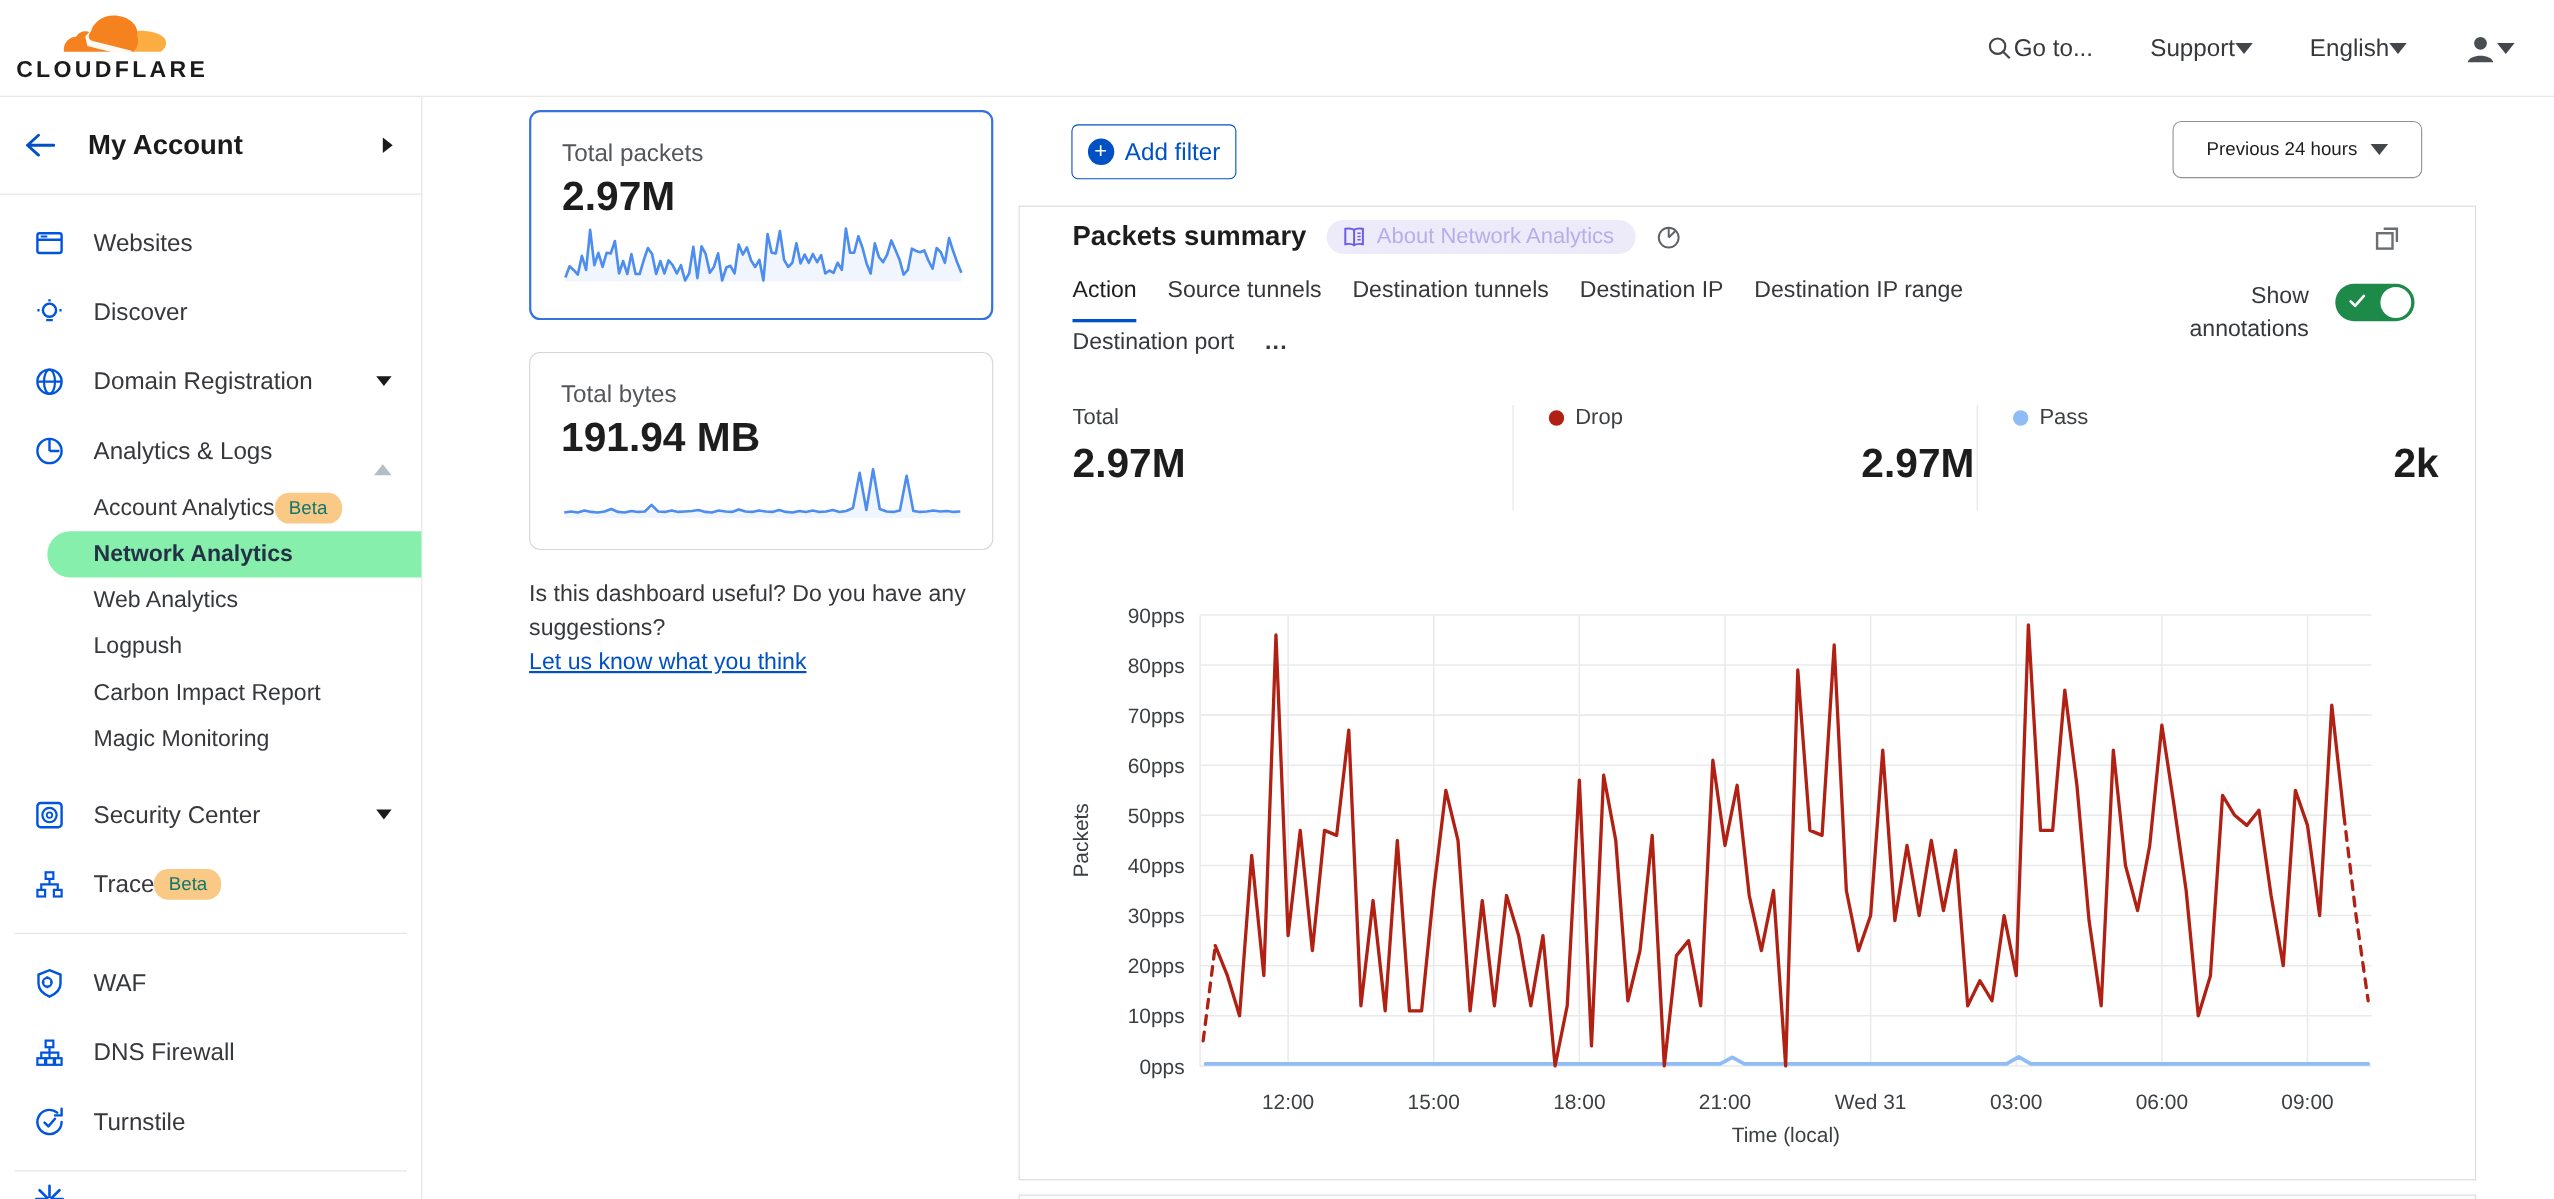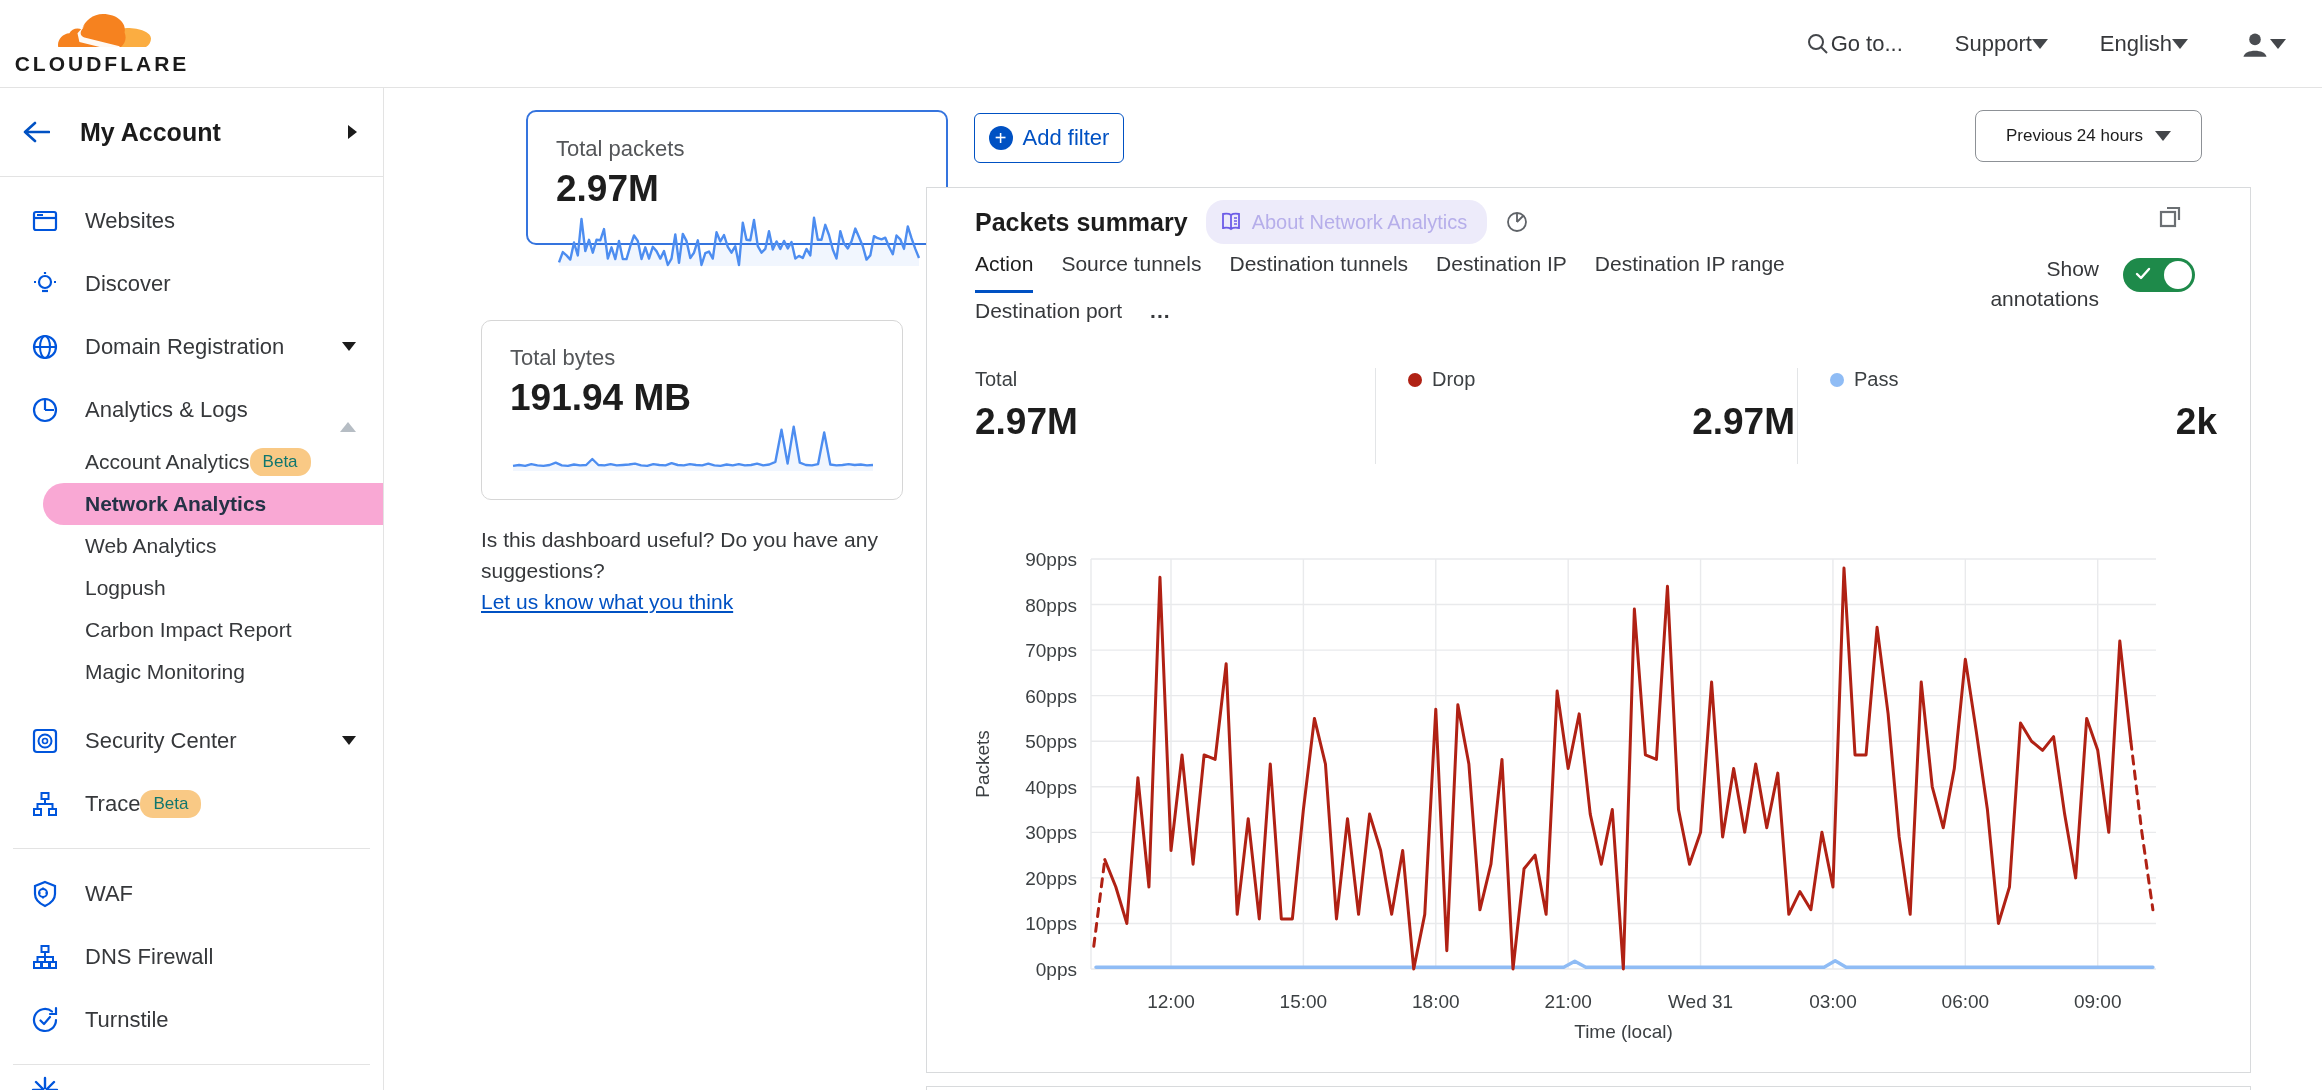--- a/index.html
+++ b/index.html
@@ -22,28 +22,28 @@
   .sidebar { position: absolute; left: 0; top: 88px; width: 384px; height: 1002px;
              border-right: 1px solid #e3e3e3; background: #fff; }
   .account-row { height: 89px; border-bottom: 1px solid #e3e3e3; display: flex; align-items: center; padding: 0 26px 0 22px; }
   .account-title { font-size: 25px; font-weight: bold; margin-left: 30px; flex: 1; color:#1b1b1b;}
   .nav { padding-top: 12px; }
   .nav-item { height: 63px; display: flex; align-items: center; padding-left: 31px; font-size: 22px; color: #36383b; cursor: pointer; }
   .nav-item .icon { width: 28px; height: 28px; margin-right: 26px; flex: 0 0 28px; }
   .nav-item .spacer { flex: 1; }
   .nav-item .cwrap { margin-right: 27px; }
   .nav-sub { height: 42px; display: flex; align-items: center; padding-left: 85px; font-size: 21px; color: #36383b; cursor: pointer; }
-  .nav-sub.selected { background: #f9a8d4; border-radius: 24px 0 0 24px; margin-left: 43px; padding-left: 42px; font-weight: bold; color: #253246; }
+  .nav-sub.selected { background: #86efac; border-radius: 24px 0 0 24px; margin-left: 43px; padding-left: 42px; font-weight: bold; color: #253246; }
   .badge-beta { background: #f9c985; color: #0f766e; font-size: 17px; padding: 4px 13px; border-radius: 13px; }
   .nav-divider { height: 1px; background: #e3e3e3; margin: 13px 13px; }
   .sc-margin { margin-top: 16px; }
 
   
   .card { position: absolute; left: 481px; width: 422px; background: #fff; border-radius: 10px; padding: 24px 28px 16px 28px; cursor: pointer;}
-  .card1 { top: 110px; height: 135px; border: 2px solid #3574de; margin-left: 45px; }
+  .card1 { top: 100px; height: 191px; border: 2px solid #3574de; }
   .card2 { top: 320px; height: 180px; border: 1px solid #d6d6d6; }
   .card-label { font-size: 22px; color: #545659; }
   .card-value { font-size: 37px; font-weight: bold; color: #1d1d1d; margin-top: 6px; }
   .feedback { position: absolute; left: 481px; top: 524px; width: 430px; font-size: 21px; color: #36383b; line-height: 31px; }
   .feedback a { color: #0051c3; text-decoration: underline; cursor: pointer; }
 
   
   .btn-add-filter { position: absolute; left: 974px; top: 113px; width: 150px; height: 50px;
       border: 1px solid #0051c3; border-radius: 6px; background: #fff; display: flex; align-items: center;
       justify-content: center; gap: 10px; color: #0051c3; font-size: 22px; cursor: pointer; }
@@ -55,21 +55,21 @@
   .btn-range .caret-down { border-top-color: #43464a; }
 
   
   .panel { position: absolute; left: 926px; top: 187px; width: 1325px; height: 886px;
            border: 1px solid #d8dadc; background: #fff; text-align: right; }
   .panel-next { position: absolute; left: 926px; top: 1086px; width: 1325px; height: 12px;
            border: 1px solid #d8dadc; background: #fff; }
   .panel-title-row { position: absolute; left: 48px; top: 12px; display: flex; align-items: center; gap: 18px; }
   .panel-title { font-size: 25px; font-weight: bold; color: #1d1d1d; }
   .about-badge { display: flex; align-items: center; gap: 10px; background: #edebfa; border-radius: 18px;
-       height: 44px; padding: 0 20px 0 14px; cursor: pointer; }
+       height: 31px; padding: 0 20px 0 14px; cursor: pointer; }
   .about-badge span { color: #b6aeea; font-size: 20px; }
   .icon-expand { position: absolute; left: 1230px; top: 14px; cursor: pointer; }
   .tabs { position: absolute; left: 48px; top: 58px; width: 900px; display: flex; flex-wrap: wrap; column-gap: 28px; row-gap: 0; }
   .tab { font-size: 21px; color: #36383b; padding: 6px 0 14px 0; cursor: pointer; }
   .tab.active { color: #1d1d1d; border-bottom: 3px solid #0051c3; }
   .tab-more { font-size: 21px; font-weight: bold; color: #36383b; padding: 6px 0 14px 0; letter-spacing: 1px; cursor: pointer;}
   .annot-label { position: absolute; left: 1022px; top: 66px; width: 150px; font-size: 21px; color: #36383b; line-height: 30px; }
   .toggle { position: absolute; left: 1196px; top: 70px; width: 72px; height: 34px; border-radius: 17px;
             background: #1e8a4a; cursor: pointer; }
   .toggle .knob { position: absolute; right: 3px; top: 3px; width: 28px; height: 28px; border-radius: 50%; background: #fff; }

